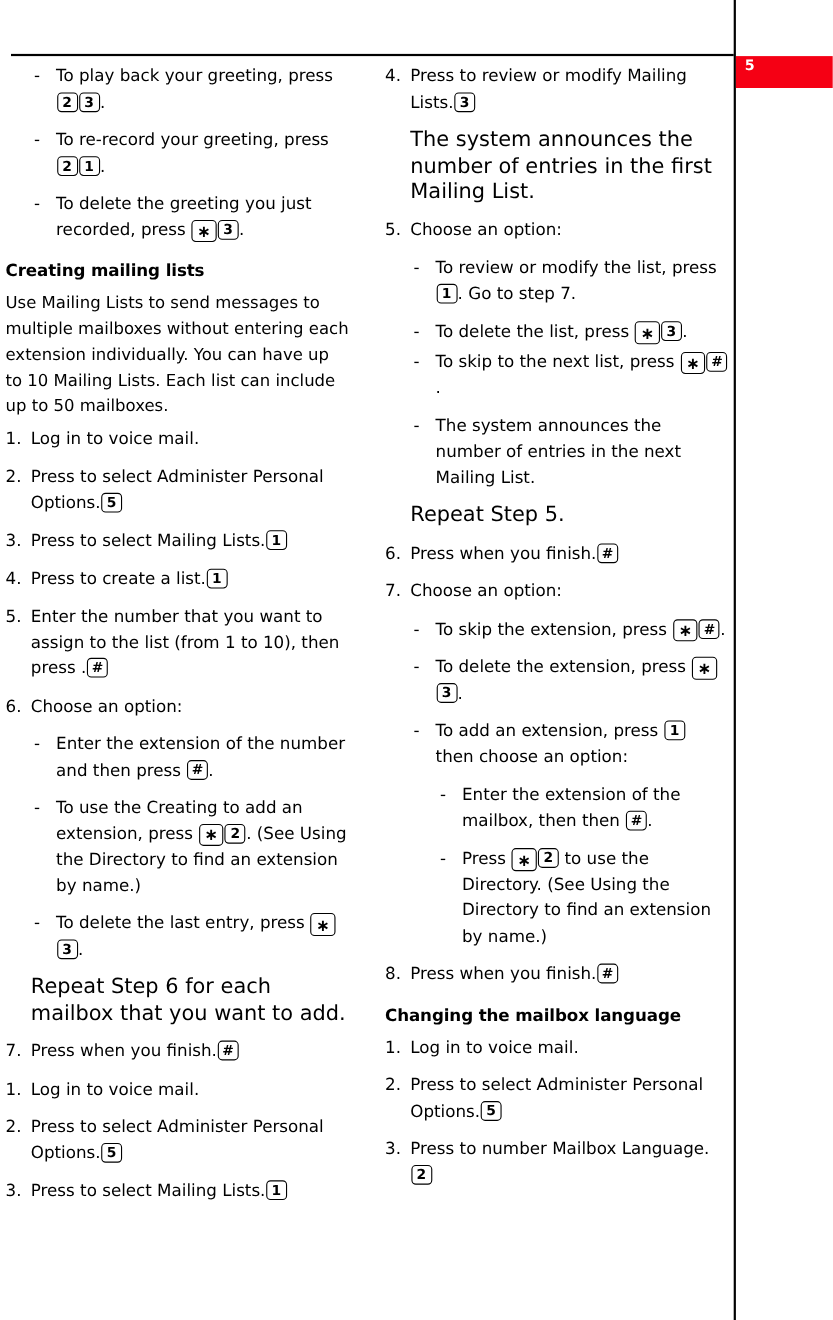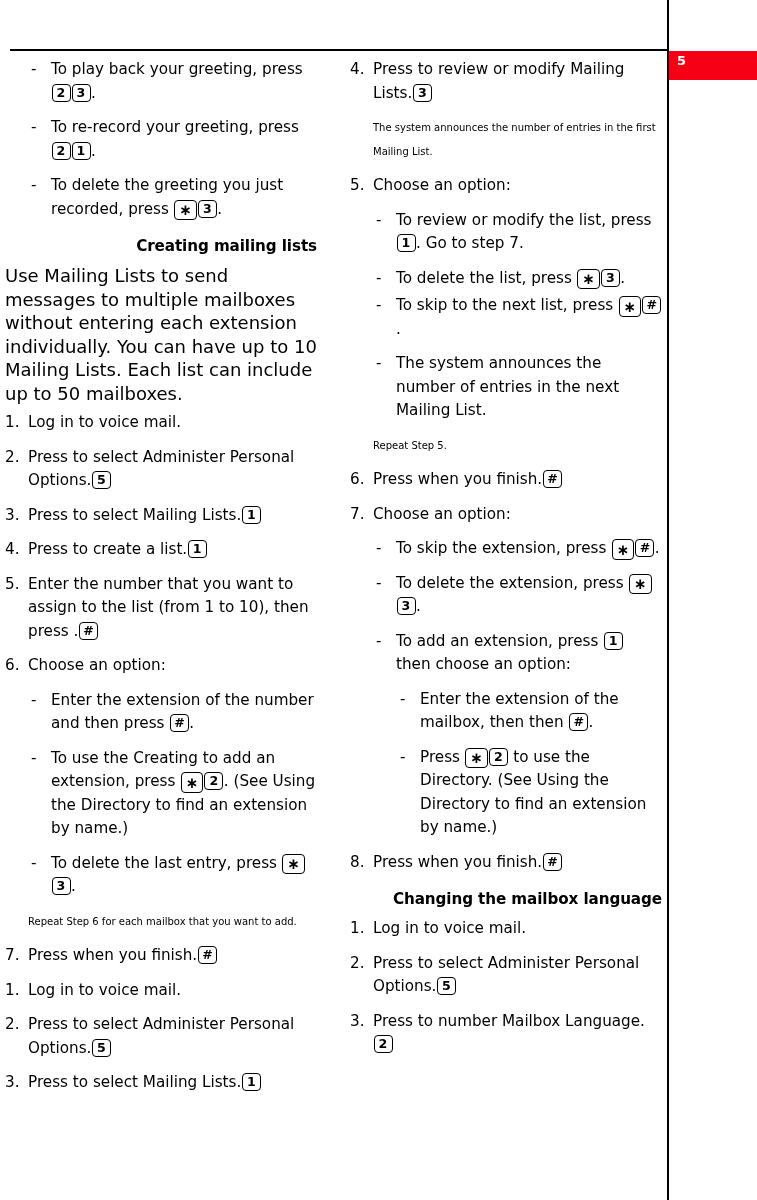--- a/index.html
+++ b/index.html
@@ -61,45 +61,44 @@
   .col-left  { left: 5px; }
   .col-right { left: 350px; }
 
   
   .h2 {
     font-size: 15.2px;
     font-weight: bold;
     line-height: 21px;
     margin: 15px 0 7px 0;
     letter-spacing: -0.1px;
-    text-align: right;
   }
   .para {
-    font-size: 18px;
+    font-size: 15px;
     line-height: 23.5px;
     margin: 0 0 6px 0;
   }
   
   .step {
     position: relative;
     font-size: 15.2px;
     line-height: 23.5px;
     padding-left: 23px;
     margin: 0 0 11px 0;
   }
   .step-num {
     position: absolute;
     left: 0;
     top: 0;
     width: 20px;
     text-align: left;
   }
   
   .step-cont {
-    font-size: 10px;
+    font-size: 19px;
     line-height: 23.5px;
     margin: 0 0 11px 0;
     padding-left: 23px;
   }
   
   .dash {
     position: relative;
     font-size: 15.2px;
     line-height: 23.5px;
     padding-left: 46px;

